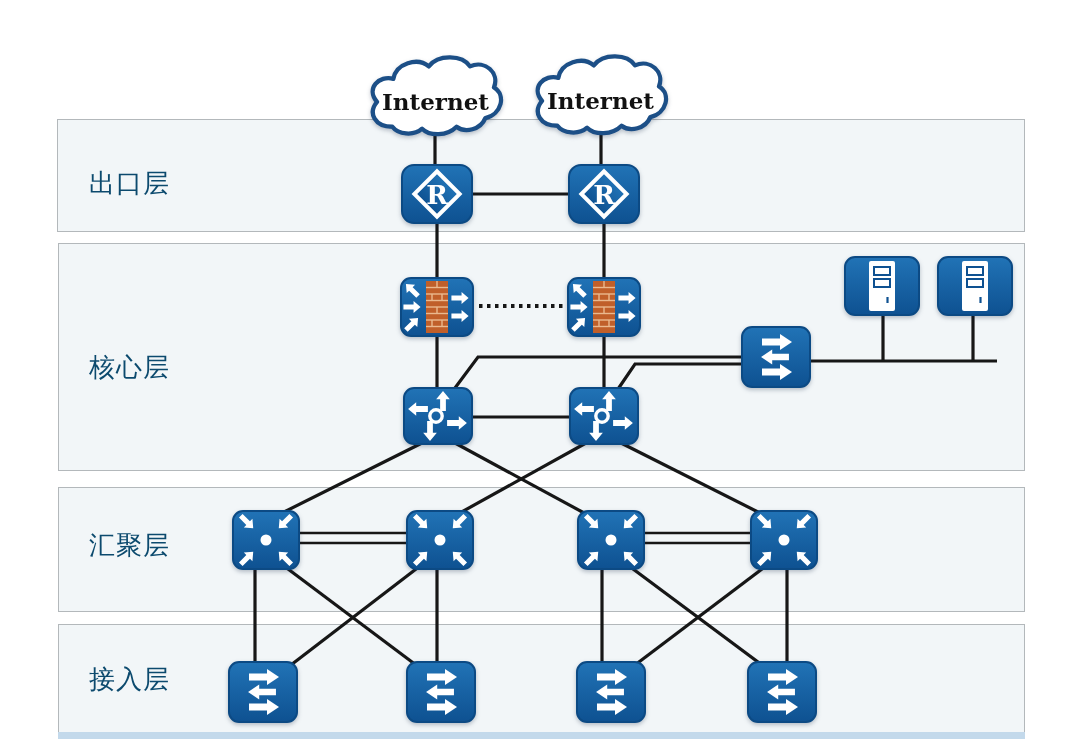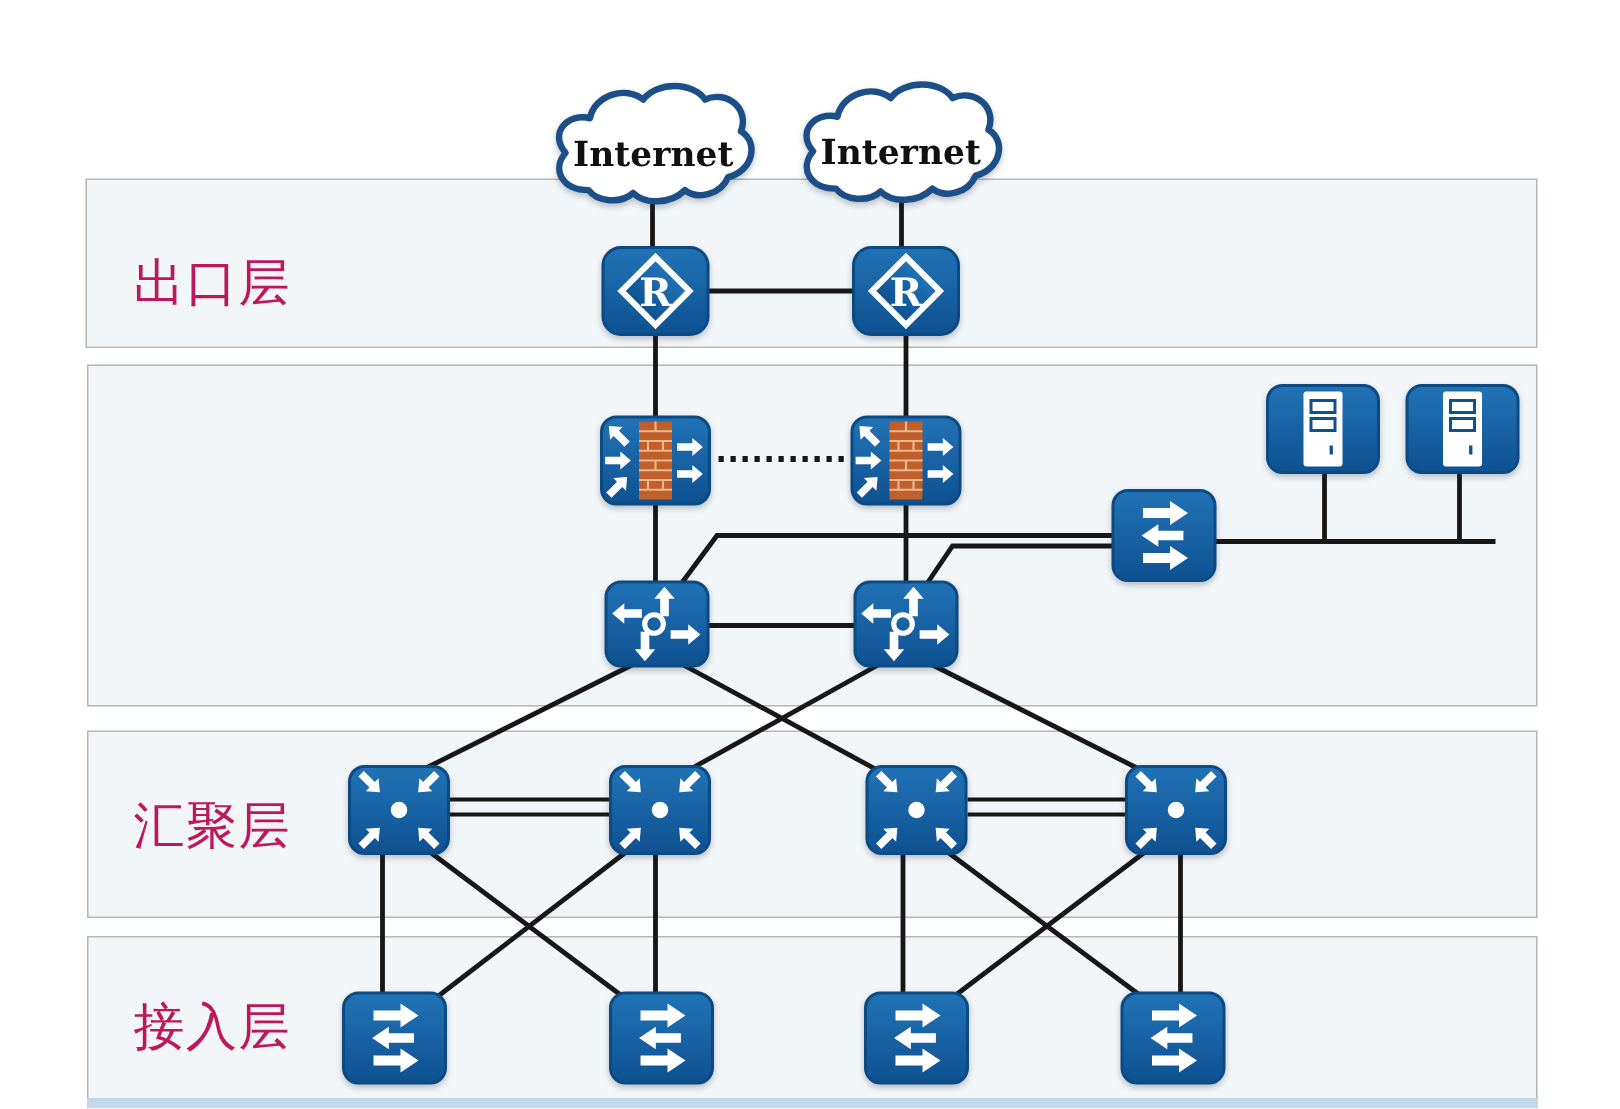--- a/index.html
+++ b/index.html
@@ -10,22 +10,22 @@
   .band{
     position:absolute;background:#f2f6f8;border:1px solid #b3b8bb;
     box-sizing:border-box;z-index:1;
   }
   #band-egress{left:57px;top:119px;width:968px;height:113px;}
   #band-core{left:58px;top:243px;width:967px;height:228px;}
   #band-agg{left:58px;top:487px;width:967px;height:125px;}
   #band-access{left:58px;top:624px;width:967px;height:115px;border-bottom:none;}
   #bottom-strip{position:absolute;left:58px;top:732px;width:967px;height:7px;background:#c3d9eb;z-index:2;}
   .layer-label{
-    position:absolute;left:89px;z-index:5;color:#be185d;
-    font-size:34px;letter-spacing:1px;white-space:nowrap;
+    position:absolute;left:89px;z-index:5;color:#0c4a6e;
+    font-size:26px;letter-spacing:1px;white-space:nowrap;
   }
   #label-egress{top:166px;}
   #label-core{top:350px;}
   #label-agg{top:528px;}
   #label-access{top:662px;}
   #edge-layer{position:absolute;left:0;top:0;z-index:3;}
   #edge-layer line, #edge-layer polyline{
     stroke:#171717;stroke-width:3.2;fill:none;
   }
   #edge-layer .thin{stroke-width:2.6;}
@@ -171,20 +171,21 @@
     <line x1="284" y1="566" x2="420" y2="668"></line>
     <line x1="420" y1="566" x2="287" y2="668"></line>
     <line x1="437" y1="566" x2="437" y2="668"></line>
     <line x1="602" y1="566" x2="602" y2="668"></line>
     <line x1="629" y1="566" x2="766" y2="668"></line>
     <line x1="766" y1="566" x2="631" y2="668"></line>
     <line x1="787" y1="566" x2="787" y2="668"></line>
   </svg>
 
   <div class="layer-label" id="label-egress">出口层</div>
+  <div class="layer-label" id="label-core">核心层</div>
   <div class="layer-label" id="label-agg">汇聚层</div>
   <div class="layer-label" id="label-access">接入层</div>
 
   <div class="node" id="cloud1">
     <svg viewBox="0 0 150 96">
       <use href="#sym-cloud"></use>
       <text class="cloudtxt" x="75" y="61">Internet</text>
     </svg>
   </div>
   <div class="node" id="cloud2">

